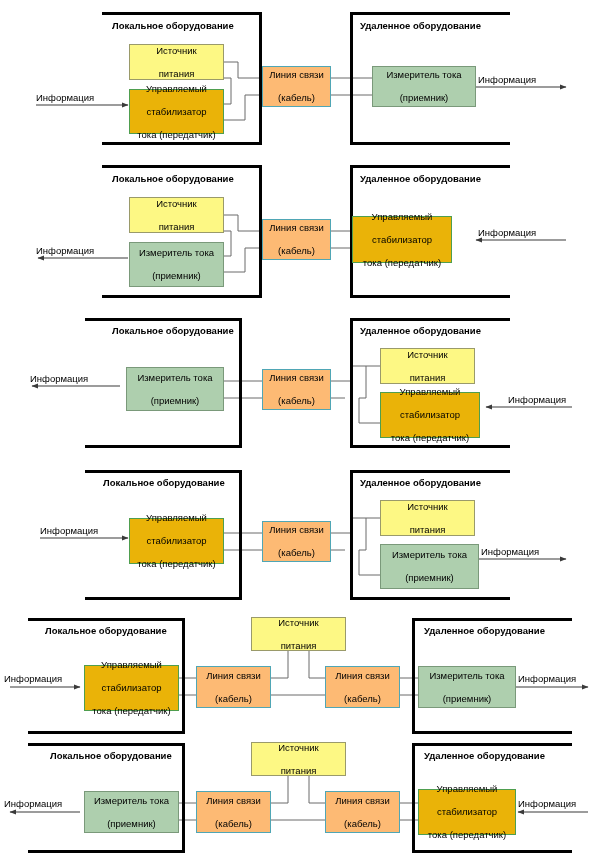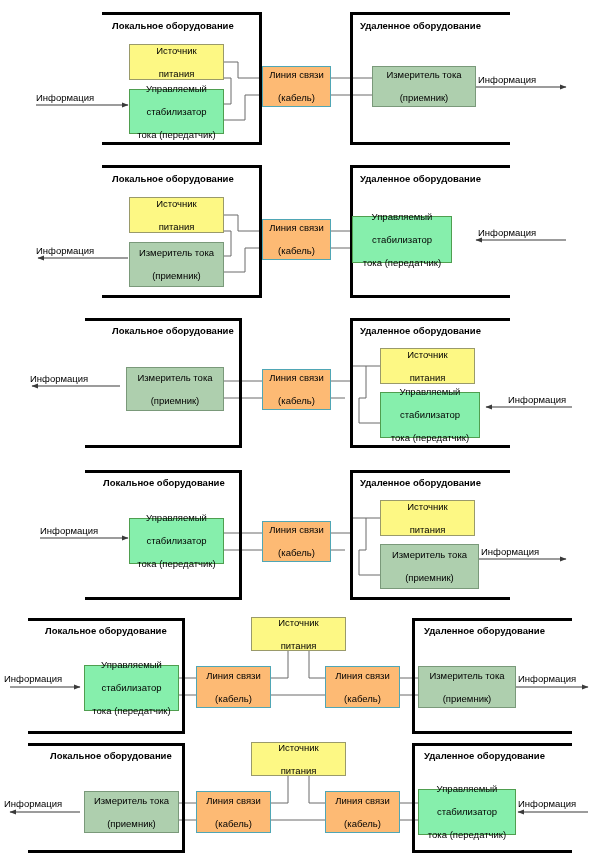--- a/index.html
+++ b/index.html
@@ -8,21 +8,21 @@
   .row{position:absolute;left:0;width:600px;}
   .frame{position:absolute;box-sizing:border-box;}
   .frame.left{border-top:3px solid #000;border-right:3px solid #000;border-bottom:3px solid #000;}
   .frame.right{border-top:3px solid #000;border-left:3px solid #000;border-bottom:3px solid #000;}
   .frame-title{position:absolute;font-size:9.5px;font-weight:bold;color:#000;white-space:nowrap;}
   .box{position:absolute;box-sizing:border-box;border:1px solid #6b6b6b;
        display:flex;align-items:center;justify-content:center;text-align:center;
        font-size:9.5px;line-height:11.5px;color:#000;}
   .box span{display:block;padding:0 2px;}
   .b-yellow{background:#fdf884;border-color:#9a9a6a;}
-  .b-green{background:#86efac;border-color:#4f9e4f;justify-content:center;}
+  .b-green{background:#eab308;border-color:#4f9e4f;justify-content:center;}
   .b-sage{background:#aecfae;border-color:#7a997a;}
   .b-cyan{background:#fdba74;border-color:#4fa6b5;}
   .ioLabel{position:absolute;font-size:9.5px;color:#000;white-space:nowrap;}
   svg.wires{position:absolute;left:0;top:0;width:600px;height:857px;pointer-events:none;}
   .w{stroke:#6b6b6b;stroke-width:1;fill:none;}
   .arrowline{stroke:#3a3a3a;stroke-width:1.2;fill:none;}
 </style>
 </head>
 <body>
 

